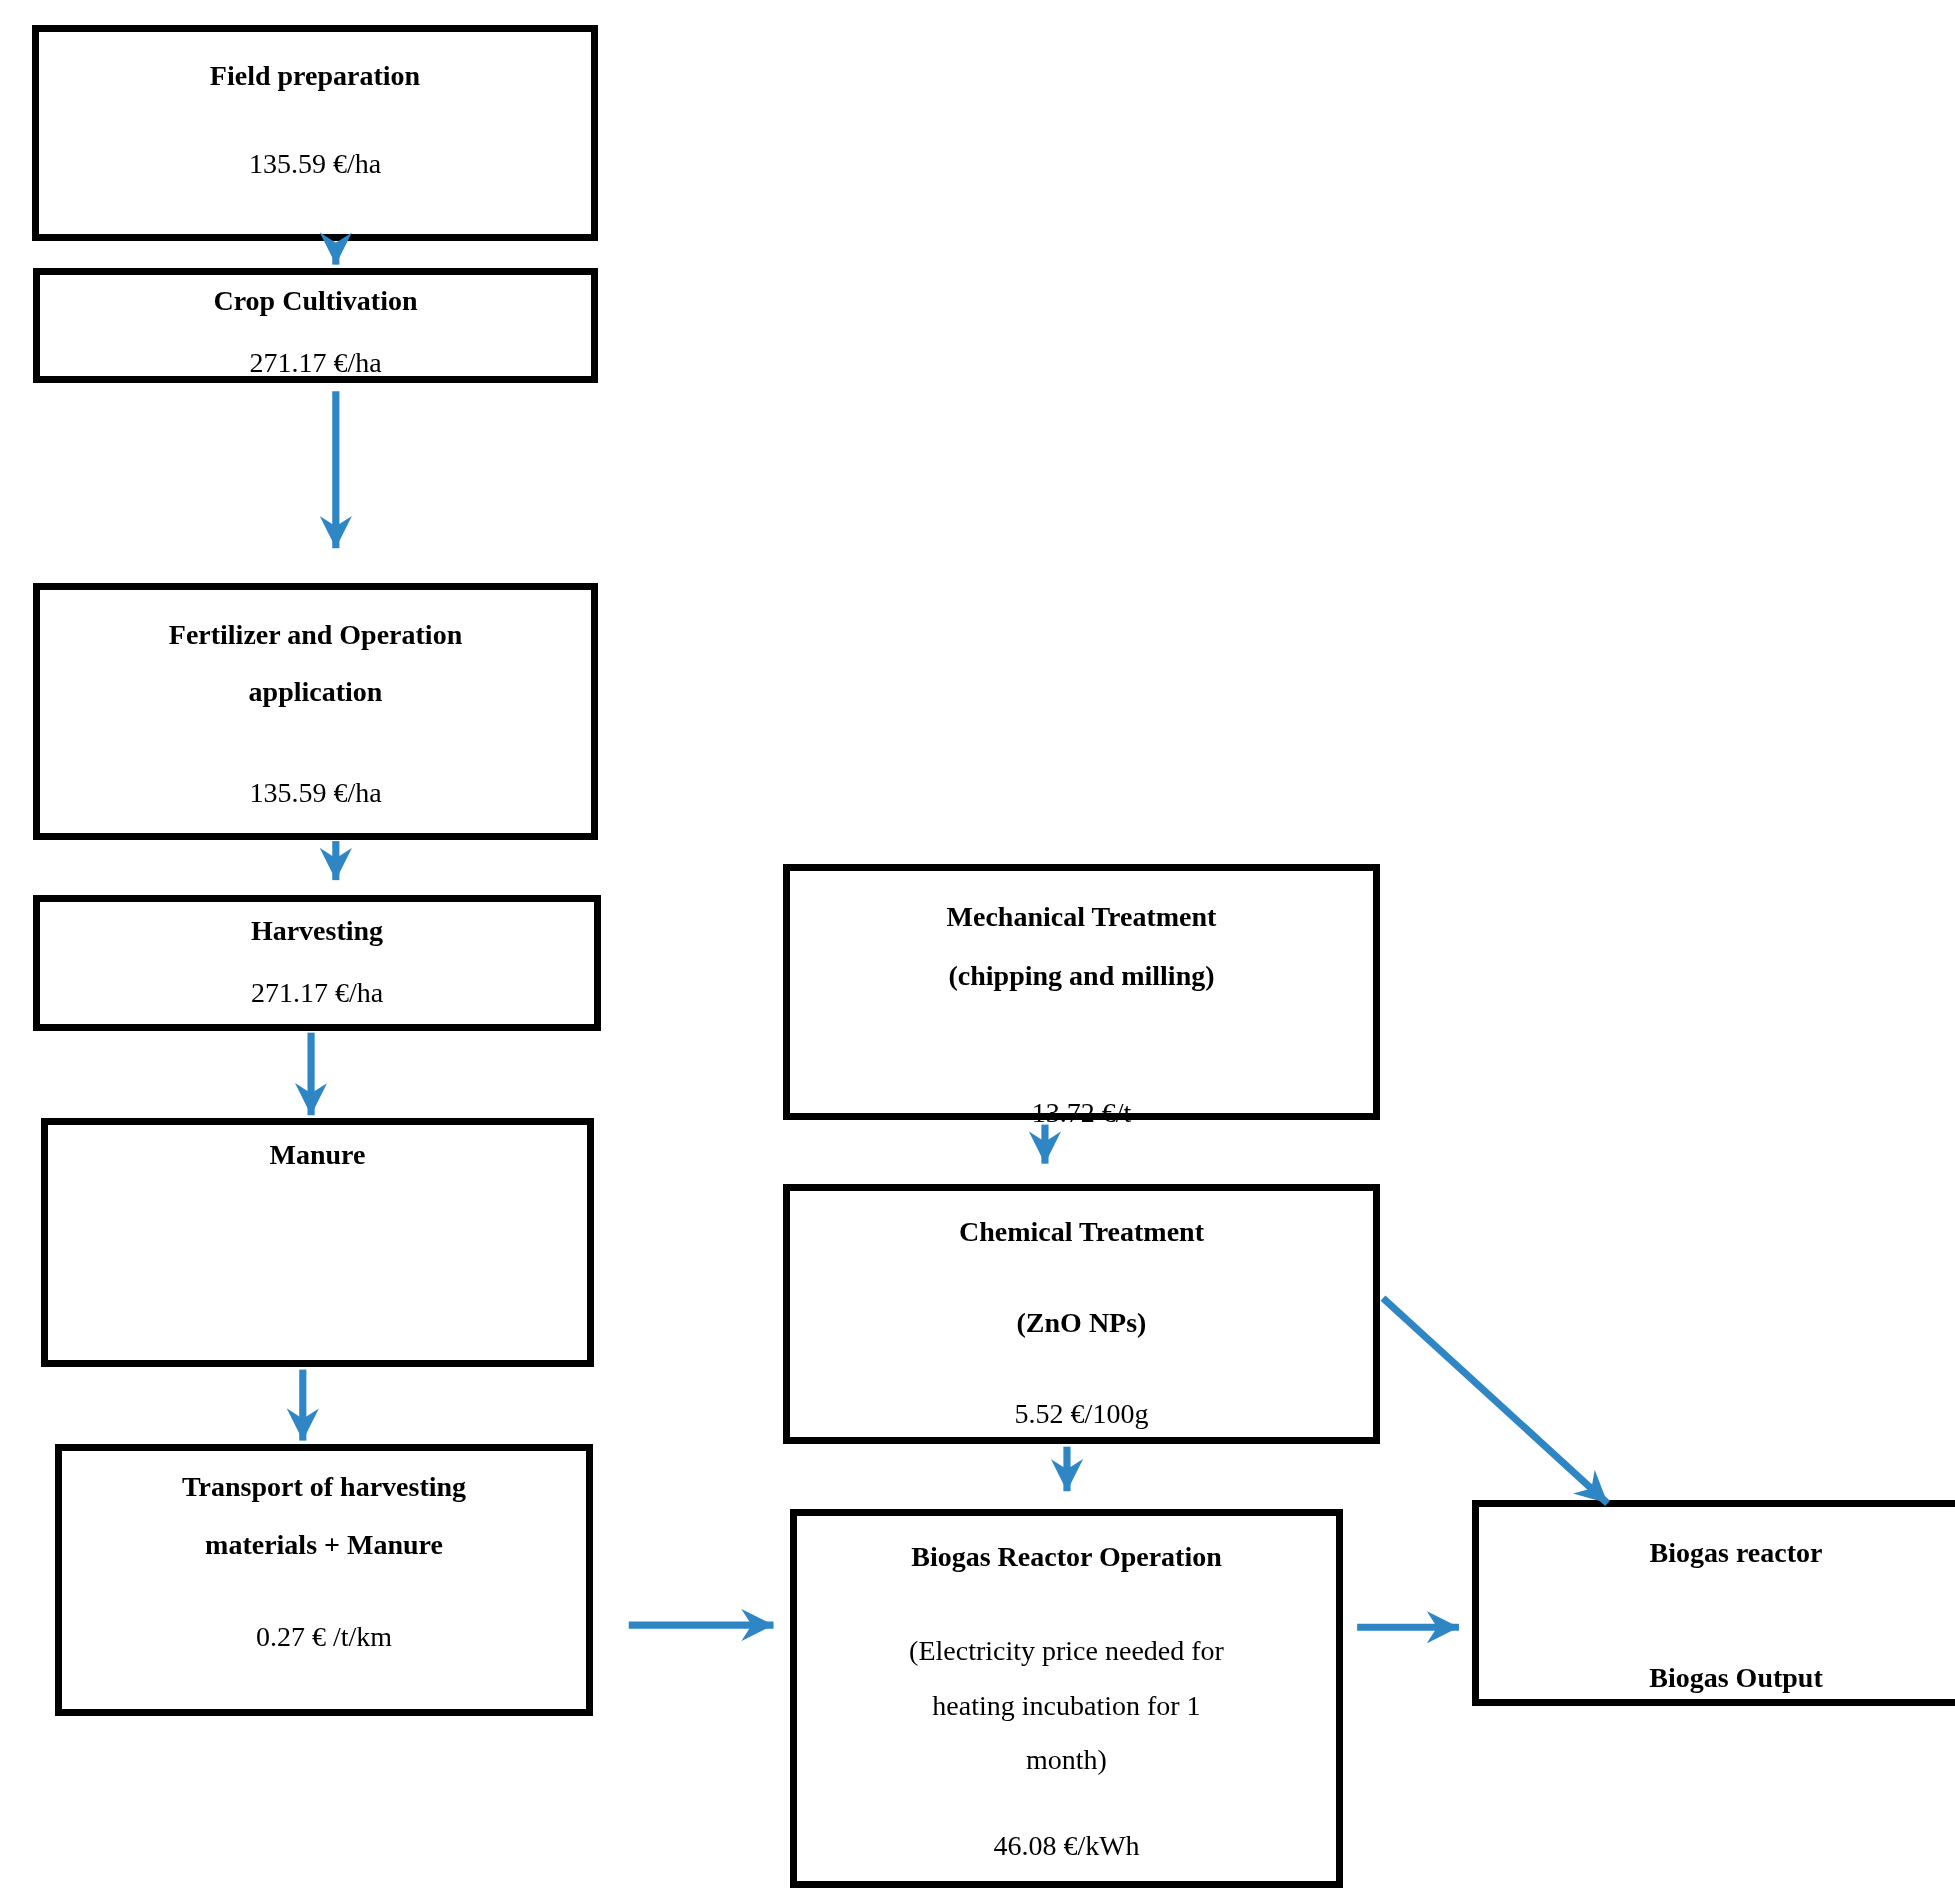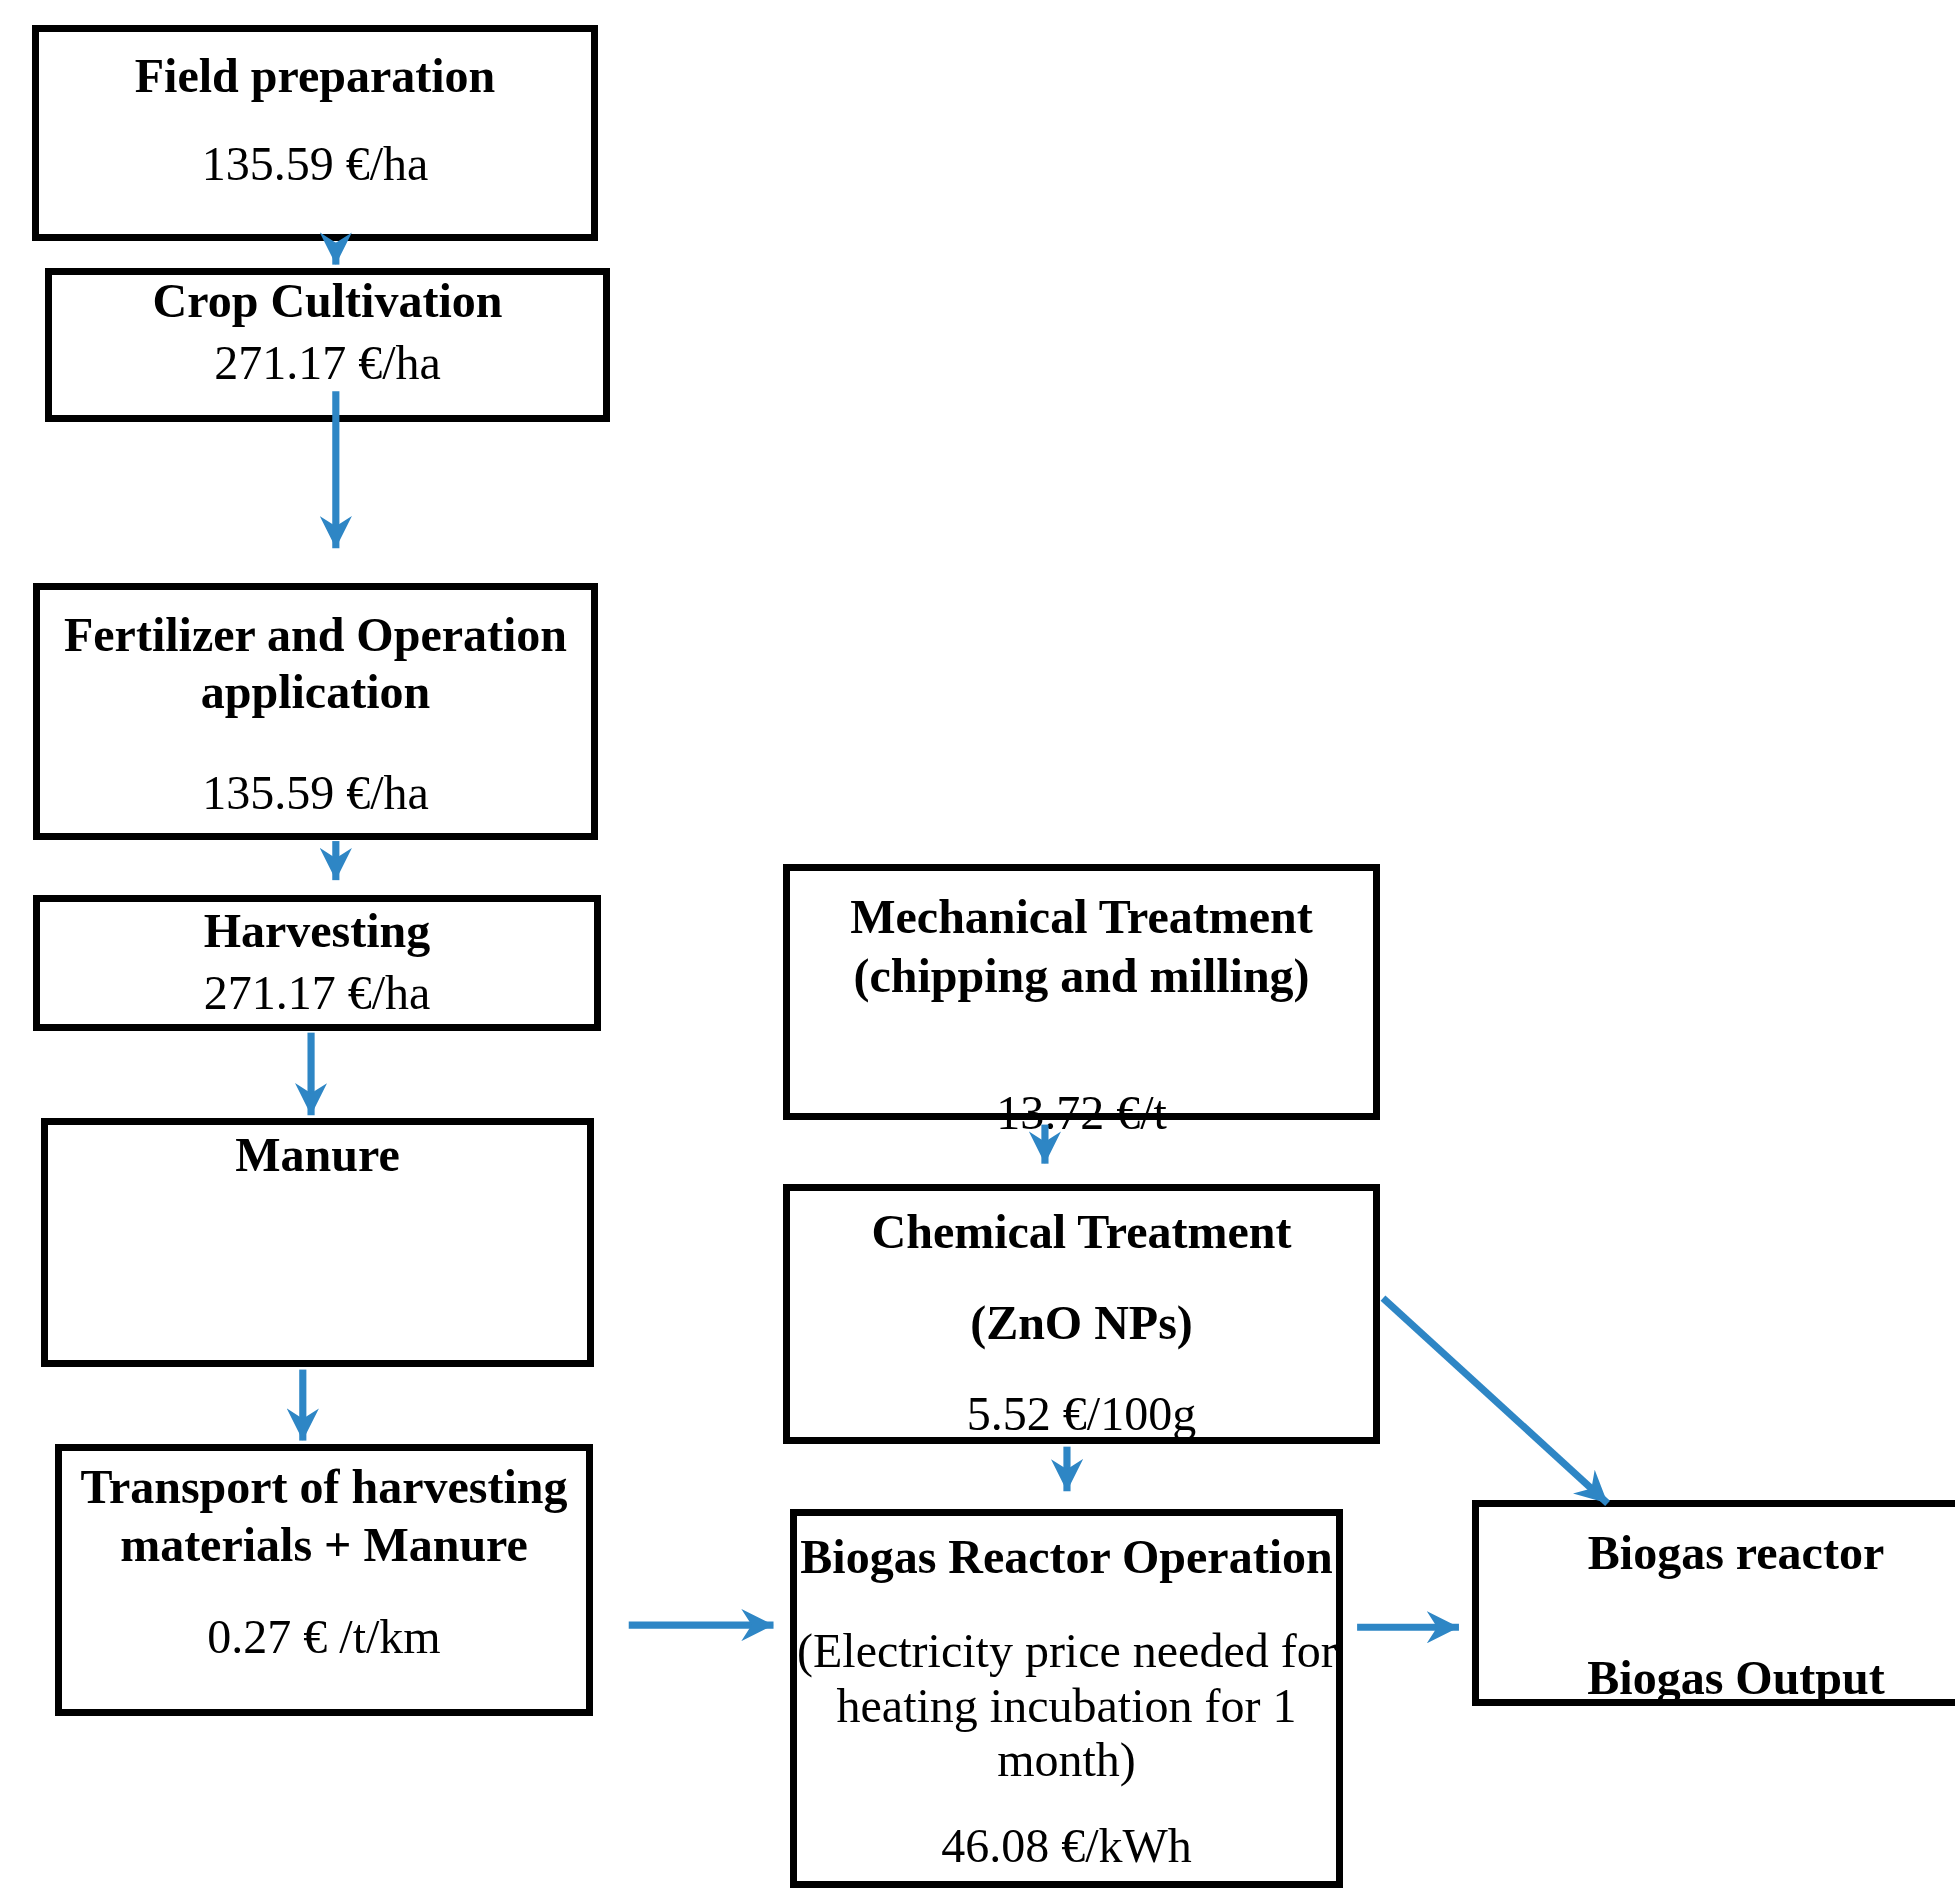--- a/index.html
+++ b/index.html
@@ -16,21 +16,21 @@
     box-sizing: border-box;
     border: 7.2px solid #000000;
     background: #ffffff;
   }
   .bline {
     position: absolute;
     left: 0;
     width: 100%;
     transform: translateY(-50%);
     text-align: center;
-    font-size: 48px;
+    font-size: 28px;
     line-height: 1;
     white-space: nowrap;
   }
   .bold { font-weight: bold; }
   svg.arrows {
     position: absolute;
     left: 0;
     top: 0;
     width: 1955px;
     height: 1904px;
@@ -40,21 +40,21 @@
 </head>
 <body>
 
 <div class="canvas">
 
   <div class="box" style="left:32px; top:25px; width:566px; height:216px;">
     <div class="bline bold" style="top:44px;">Field preparation</div>
     <div class="bline" style="top:132px;">135.59 €/ha</div>
   </div>
 
-  <div class="box" style="left:45px; top:268px; width:565px; height:154px;">
+  <div class="box" style="left:33px; top:268px; width:565px; height:115px;">
     <div class="bline bold" style="top:26px;">Crop Cultivation</div>
     <div class="bline" style="top:88px;">271.17 €/ha</div>
   </div>
 
   <div class="box" style="left:33px; top:583px; width:565px; height:257px;">
     <div class="bline bold" style="top:45px;">Fertilizer and Operation</div>
     <div class="bline bold" style="top:102px;">application</div>
     <div class="bline" style="top:203px;">135.59 €/ha</div>
   </div>
 

